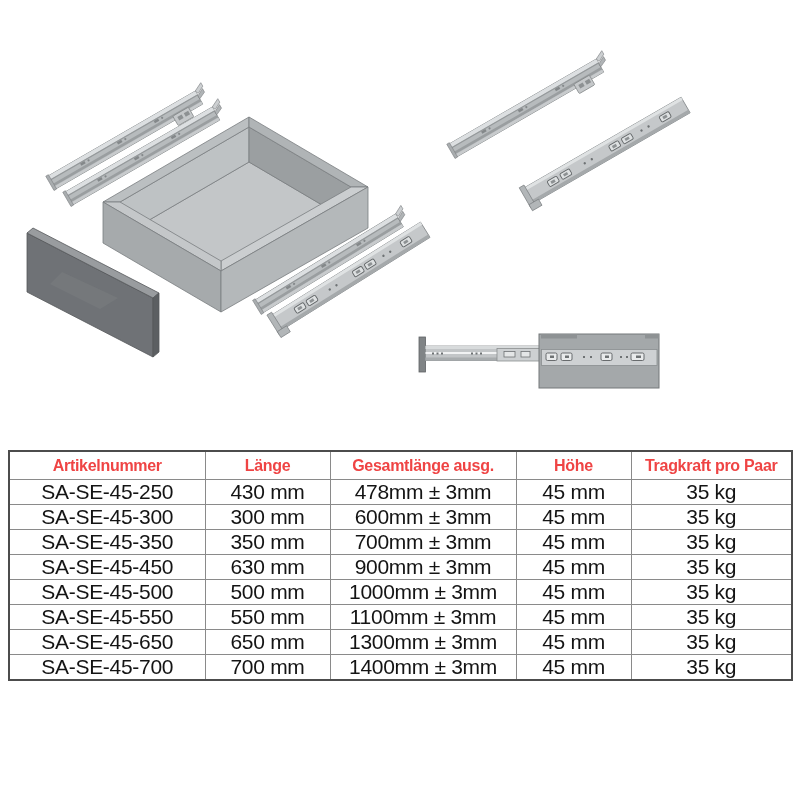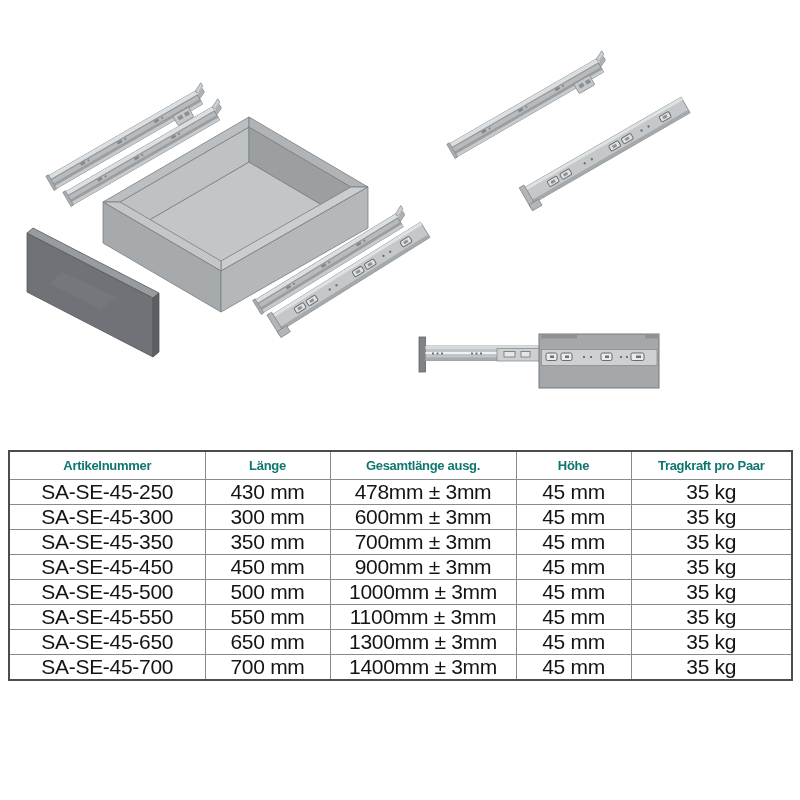--- a/index.html
+++ b/index.html
@@ -2,21 +2,21 @@
 <html><head>
 <meta charset="utf-8">
 <style>
   html,body{margin:0;padding:0;background:#fff;}
   body{width:800px;height:800px;position:relative;font-family:"Liberation Sans",sans-serif;}
   #illustration{position:absolute;left:0;top:0;width:800px;height:445px;}
   #spec-table{position:absolute;left:8px;top:450px;width:783px;border-collapse:collapse;table-layout:fixed;
     border:2px solid #4c4c4c;color:#141414;}
   #spec-table th,#spec-table td{border:1px solid #8a8a8a;text-align:center;vertical-align:middle;
     padding:0;white-space:nowrap;overflow:hidden;letter-spacing:-0.3px;}
-  #spec-table th{font-size:13px;font-weight:bold;height:27px;color:#0f766e;}
+  #spec-table th{font-size:16px;font-weight:bold;height:27px;color:#ef4444;}
   #spec-table td{font-size:21px;height:23px;font-weight:400;}
   col.c1{width:196px}col.c2{width:125px}col.c3{width:186px}col.c4{width:115px}col.c5{width:161px}
 </style>
 </head>
 <body>
 
 <svg id="illustration" viewBox="0 0 800 445" xmlns="http://www.w3.org/2000/svg">
 
   <g stroke="#7a7e80" stroke-width="0.8" stroke-linejoin="round">
 
@@ -229,21 +229,21 @@
       </tr>
       <tr>
         <td>SA-SE-45-350</td>
         <td>350 mm</td>
         <td>700mm ± 3mm</td>
         <td>45 mm</td>
         <td>35 kg</td>
       </tr>
       <tr>
         <td>SA-SE-45-450</td>
-        <td>450 mm</td>
+        <td>630 mm</td>
         <td>900mm ± 3mm</td>
         <td>45 mm</td>
         <td>35 kg</td>
       </tr>
       <tr>
         <td>SA-SE-45-500</td>
         <td>500 mm</td>
         <td>1000mm ± 3mm</td>
         <td>45 mm</td>
         <td>35 kg</td>

